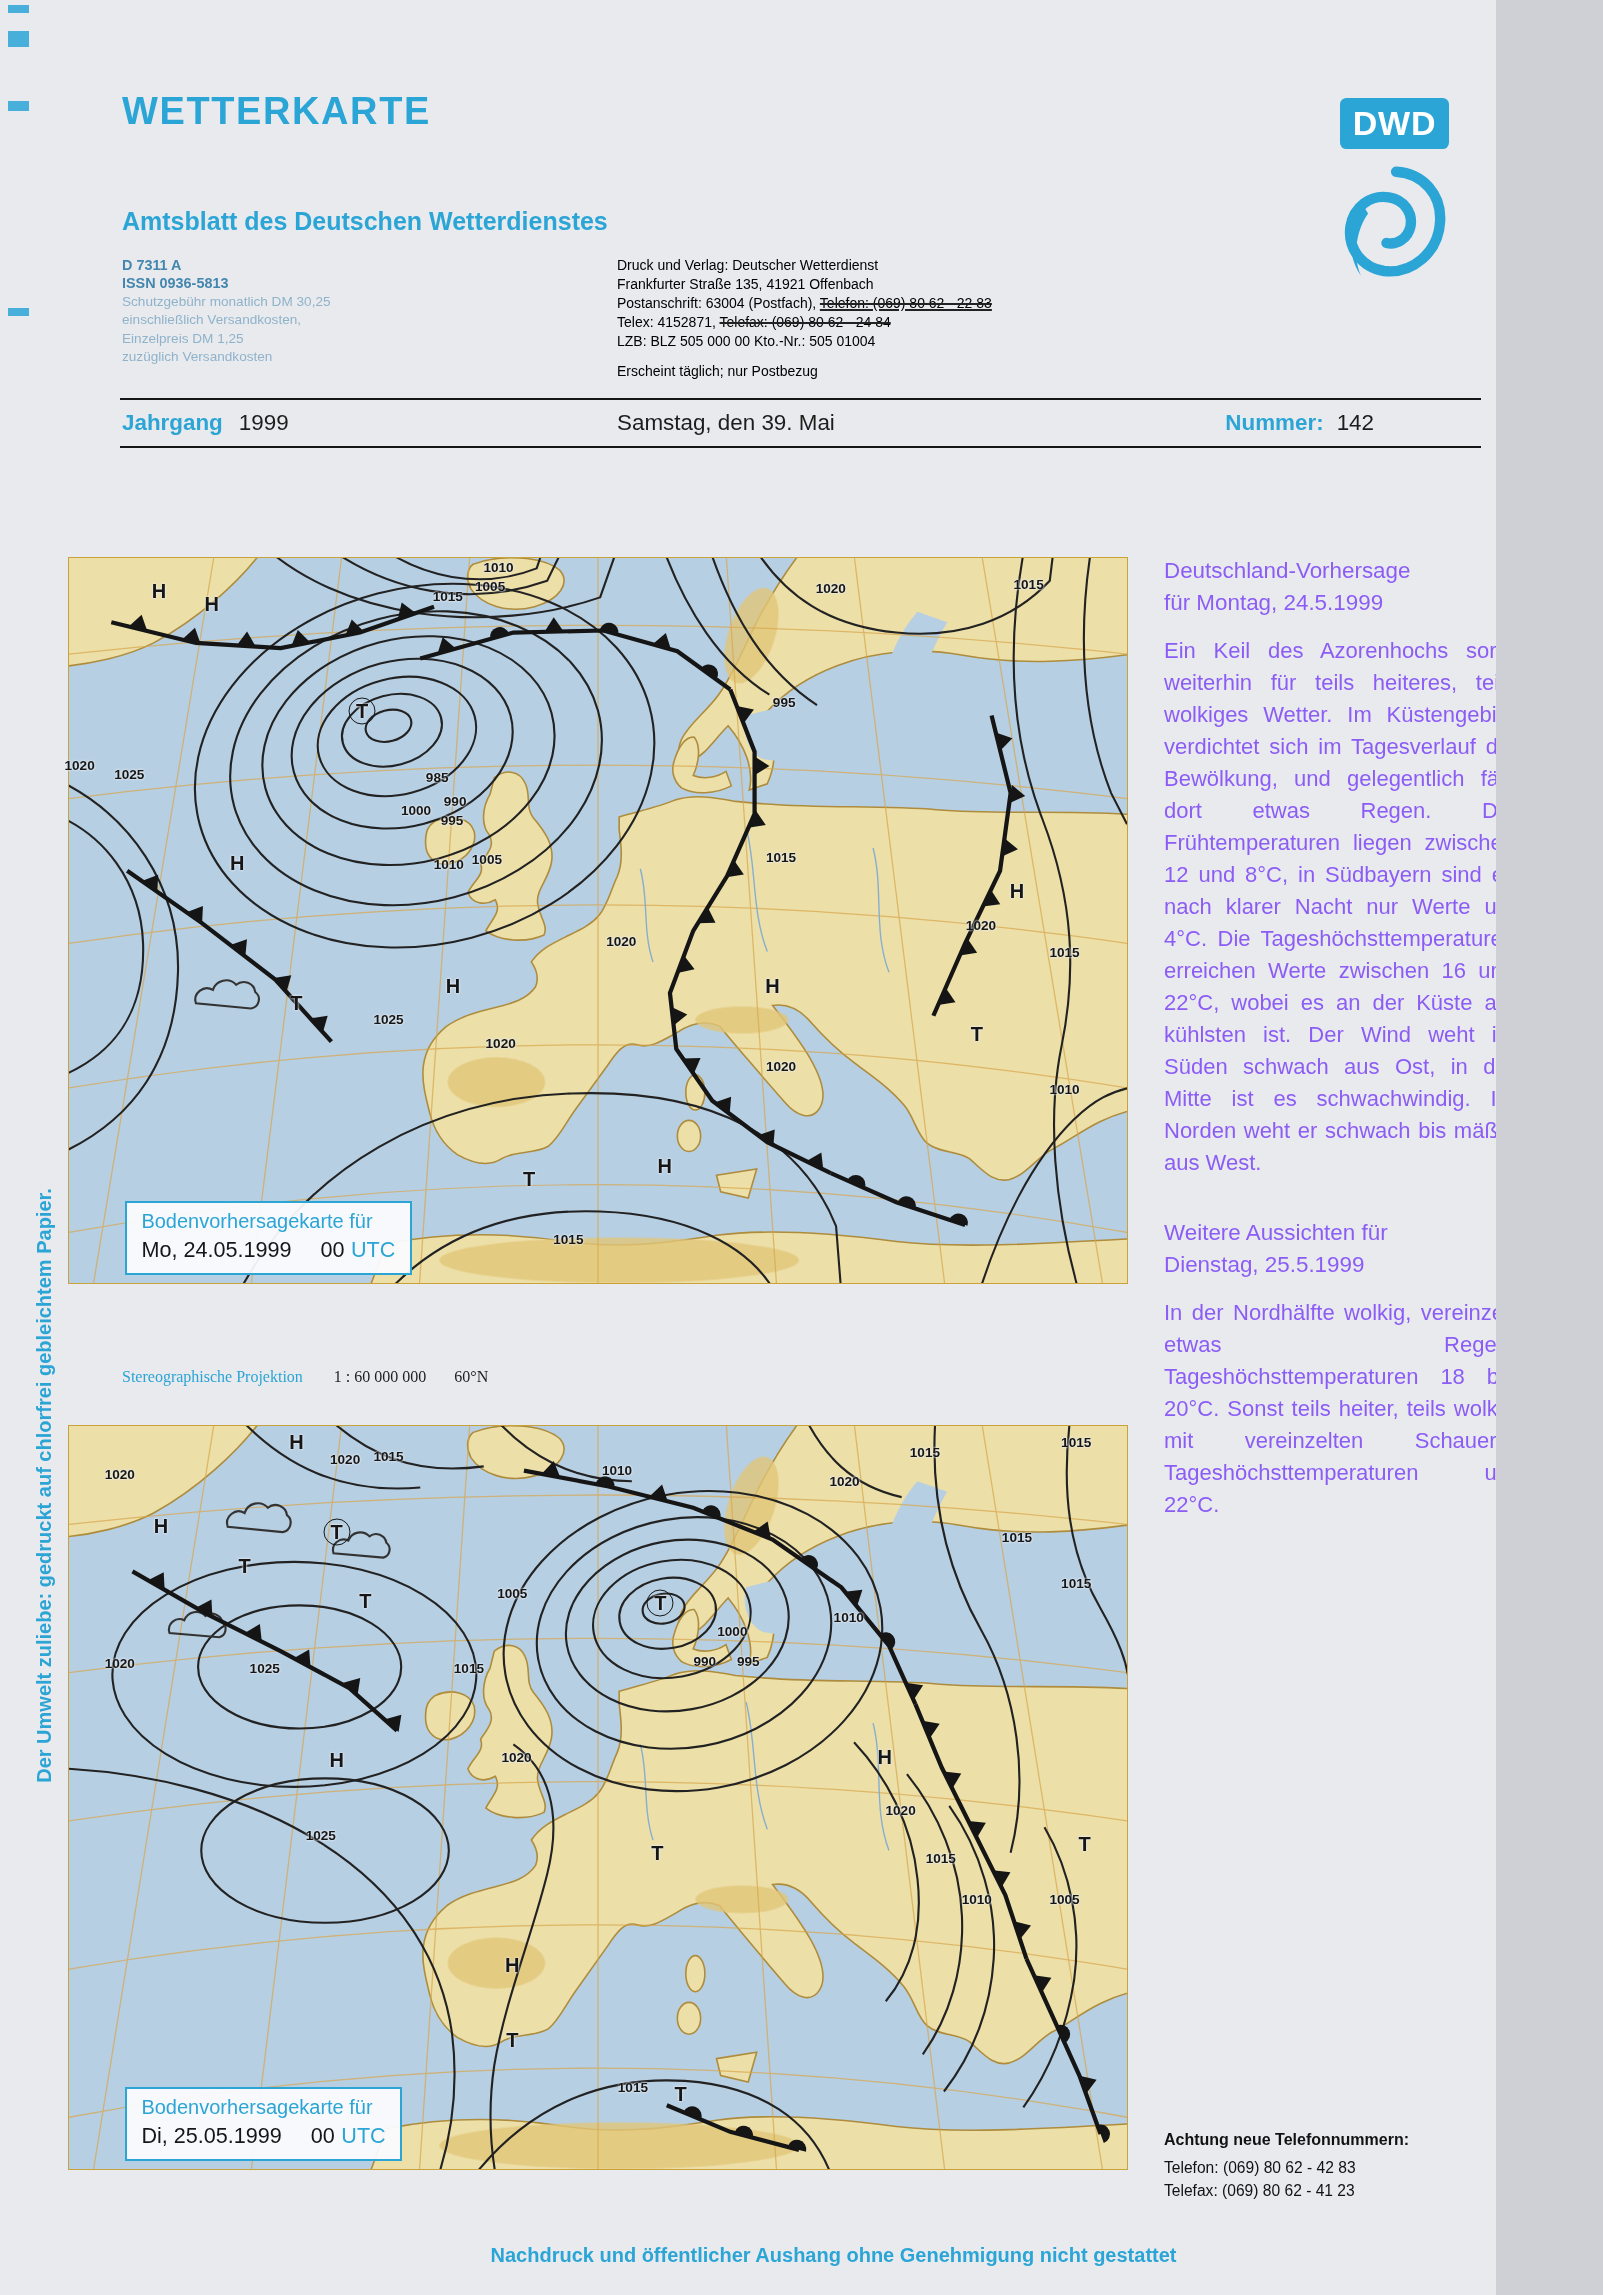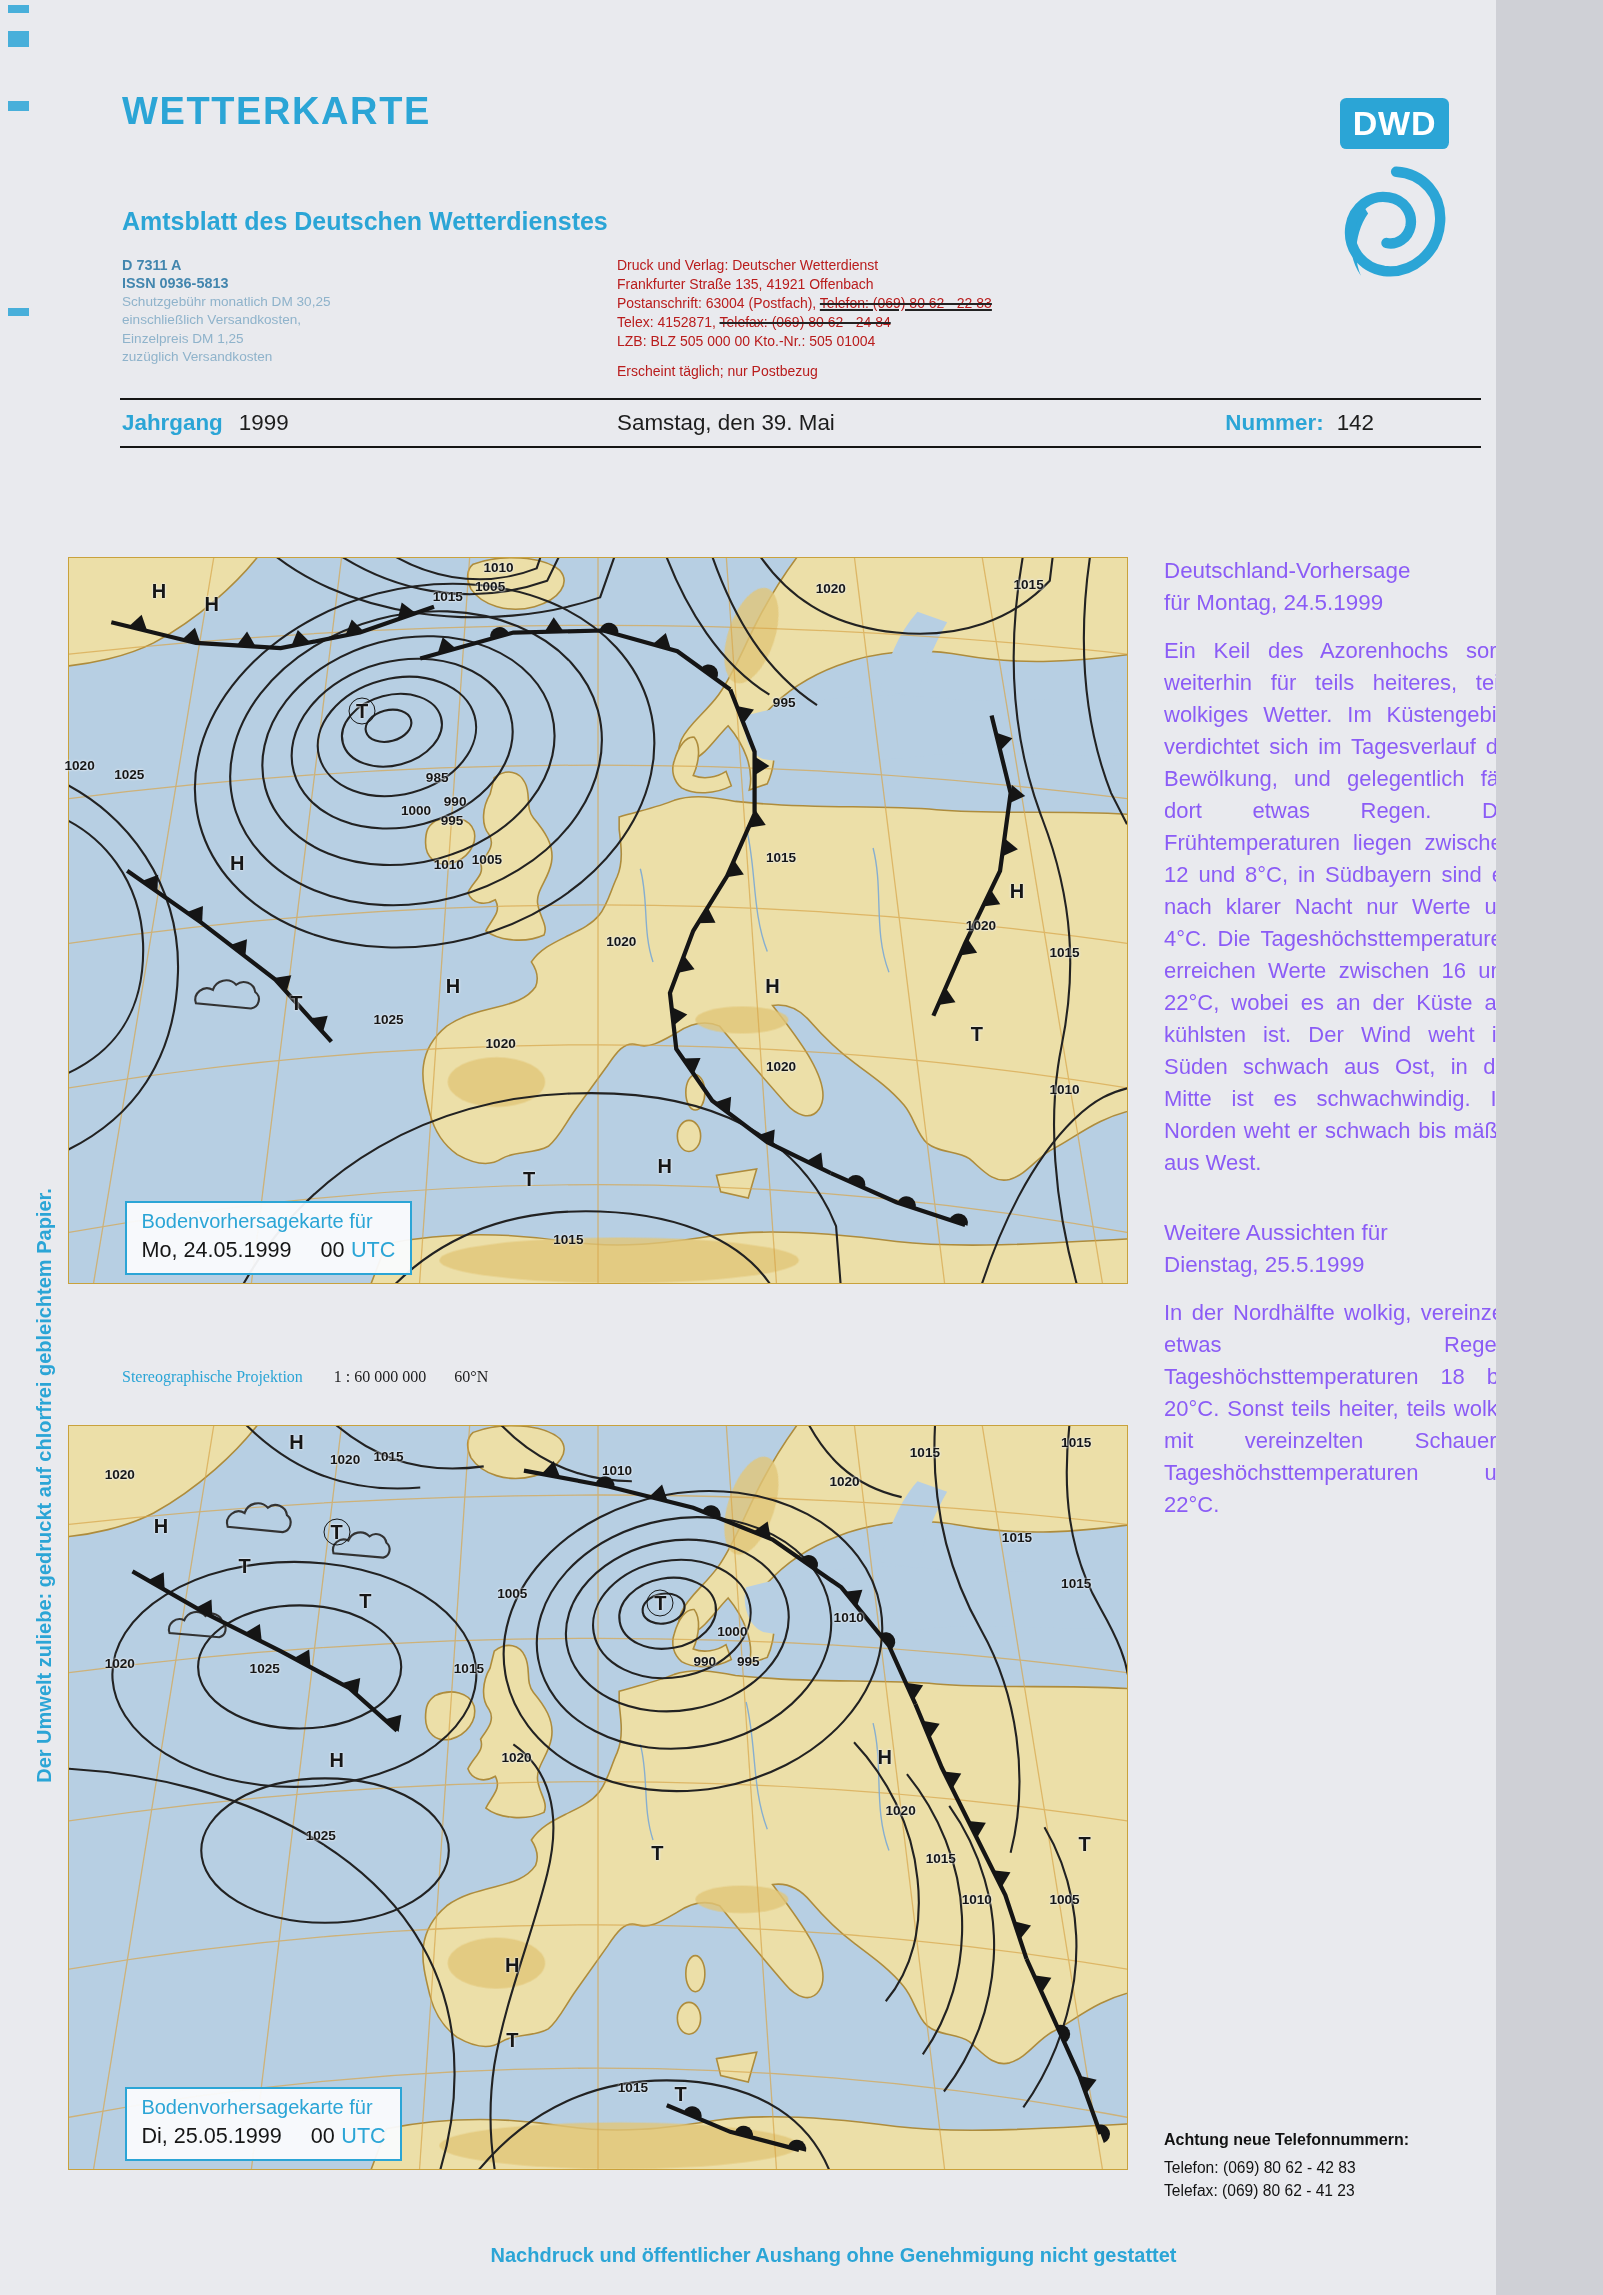--- a/index.html
+++ b/index.html
@@ -9,21 +9,21 @@
   .page{ position:relative; width:1496px; height:2295px; background:#e9eaee; overflow:hidden; }
 
   
   .regmark{ position:absolute; left:8px; width:21px; background:var(--accent); opacity:.85; }
 
   
   .m-title{ position:absolute; left:122px; top:90px; font-size:38px; font-weight:bold; letter-spacing:1.6px; color:var(--accent); }
   .m-sub{ position:absolute; left:122px; top:207px; font-size:25px; font-weight:bold; color:var(--accent); }
   .pub-left{ position:absolute; left:122px; top:256px; width:264px; font-size:13.6px; line-height:18.4px; color:#8fb3cb; }
   .pub-left .strong{ color:#4386ae; font-weight:bold; font-size:14.4px; }
-  .pub-center{ position:absolute; left:617px; top:256px; width:481px; font-size:14px; line-height:19px; color:#b91c1c; }
+  .pub-center{ position:absolute; left:617px; top:256px; width:481px; font-size:14px; line-height:19px; color:#000000; }
   .pub-center .erscheint{ margin-top:11.2px; }
   .struck{ text-decoration-line:line-through; text-decoration-thickness:1.6px; text-decoration-color:#222; }
   .struck2{ text-decoration-line:underline line-through; text-decoration-thickness:1.6px; text-decoration-color:#222; }
 
   
   .logo{ position:absolute; left:1340px; top:98px; width:109px; }
   .logo-box{ width:109px; height:51px; background:var(--accent); border-radius:6.4px; display:flex; align-items:center; justify-content:center; color:#fff; font-size:34px; font-weight:bold; letter-spacing:0.8px; }
   .logo-spiral{ display:block; margin-top:1.6px; }
 
   

